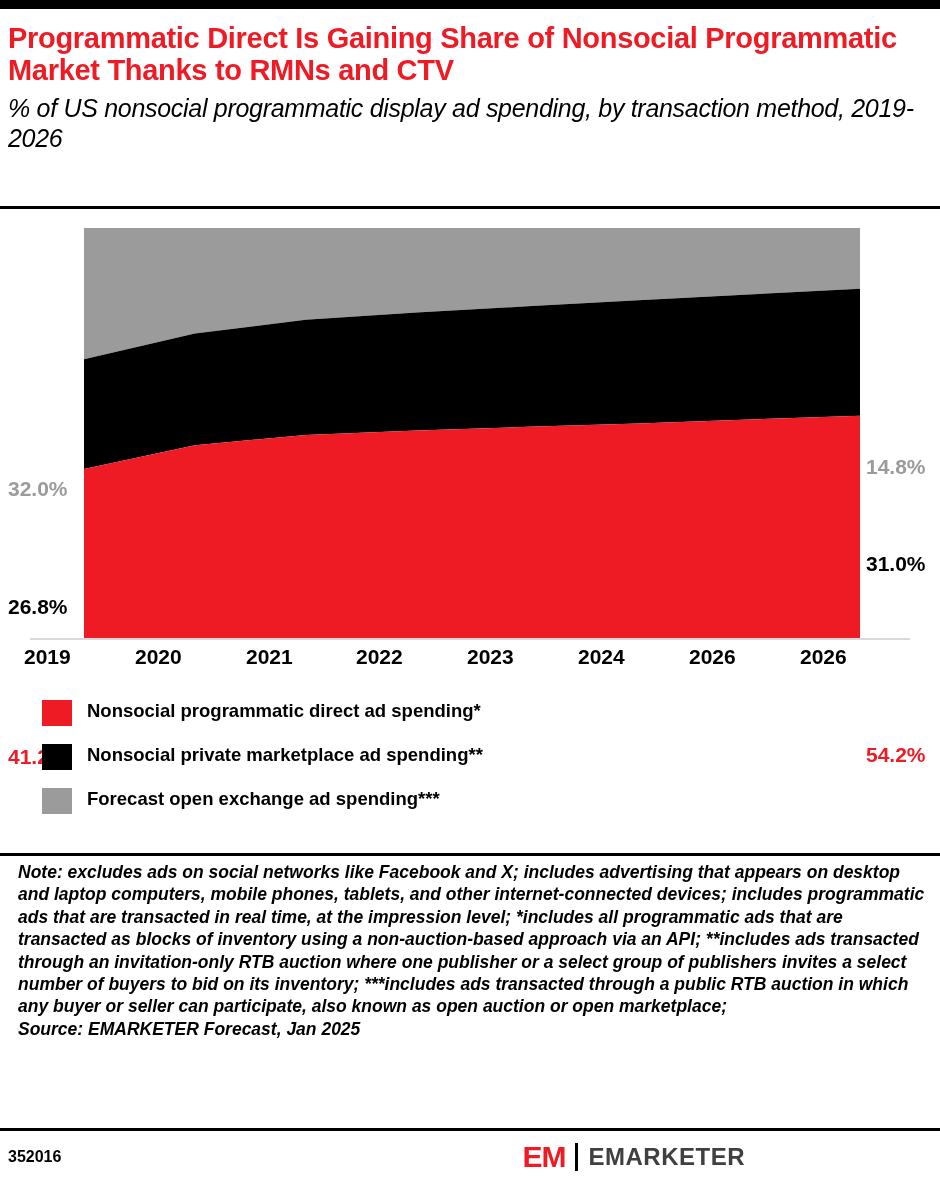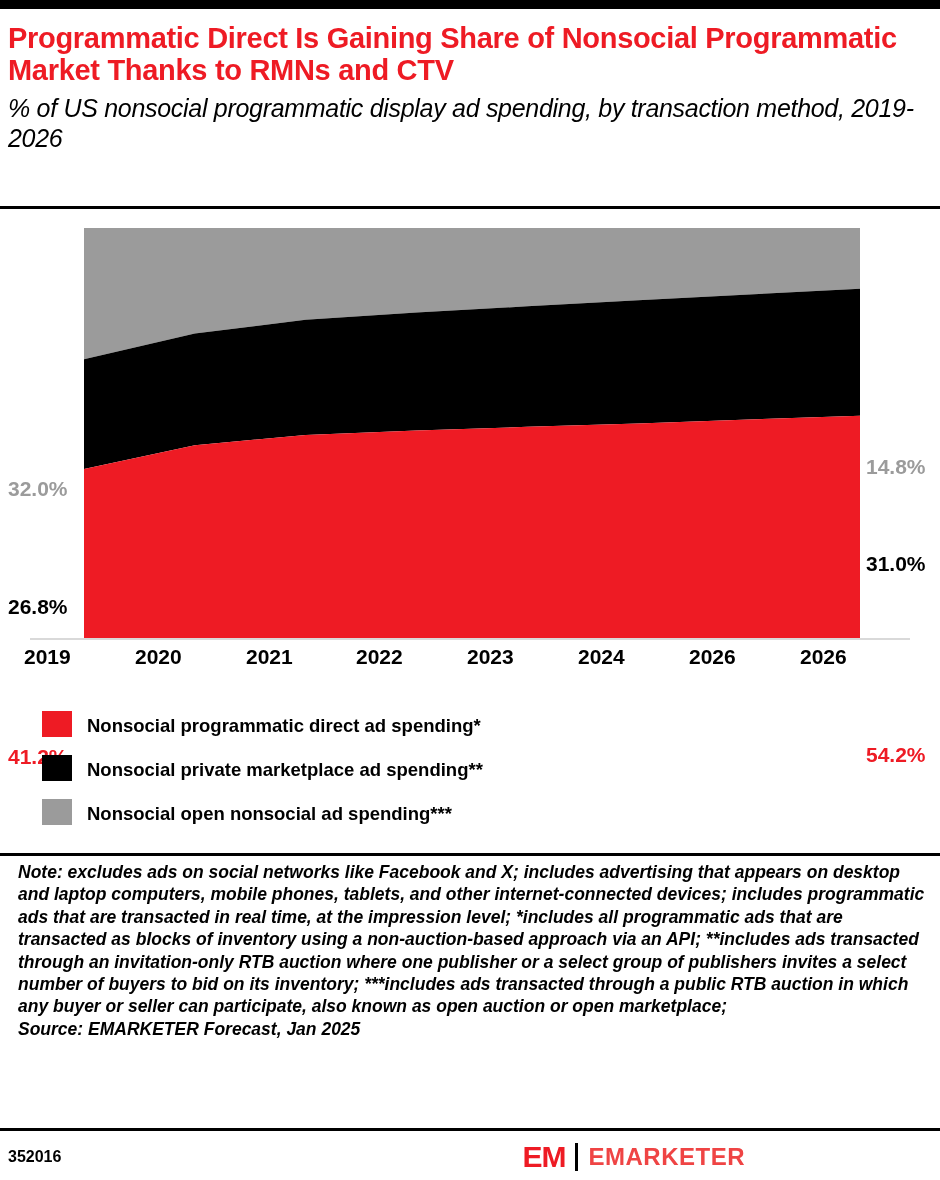--- a/index.html
+++ b/index.html
@@ -112,21 +112,21 @@
 
   
   .legend {
     position: absolute;
     top: 700px;
     left: 30px;
     width: 890px;
   }
   .legend-row {
     display: flex;
-    align-items: flex-end;
+    align-items: flex-start;
     height: 37px;
     margin-bottom: 7px;
     padding-left: 12px;
   }
   .swatch {
     width: 30px;
     height: 26px;
     margin-right: 15px;
     flex: 0 0 auto;
   }
@@ -200,21 +200,21 @@
   }
   .brand-divider {
     width: 3px;
     height: 28px;
     background: #000000;
     margin: 0 10px;
   }
   .brand-name {
     font-size: 24px;
     font-weight: bold;
-    color: #ef4444;
+    color: #404040;
     letter-spacing: 0.5px;
     line-height: 1;
   }
 </style>
 </head>
 <body>
 
 <div class="page">
 
   <div class="top-rule"></div>
@@ -269,21 +269,21 @@
     <div class="legend-row">
       <span class="swatch" style="background:#ee1b24;"></span>
       <span class="legend-label">Nonsocial programmatic direct ad spending*</span>
     </div>
     <div class="legend-row">
       <span class="swatch" style="background:#000000;"></span>
       <span class="legend-label">Nonsocial private marketplace ad spending**</span>
     </div>
     <div class="legend-row">
       <span class="swatch" style="background:#9b9b9b;"></span>
-      <span class="legend-label">Nonsocial open nonsocial ad spending***</span>
+      <span class="legend-label">Forecast open exchange ad spending***</span>
     </div>
   </div>
 
   <div class="note-rule"></div>
 
   <div class="note">
     <div>Note: excludes ads on social networks like Facebook and X; includes advertising that appears on desktop and laptop computers, mobile phones, tablets, and other internet-connected devices; includes programmatic ads that are transacted in real time, at the impression level; *includes all programmatic ads that are transacted as blocks of inventory using a non-auction-based approach via an API; **includes ads transacted through an invitation-only RTB auction where one publisher or a select group of publishers invites a select number of buyers to bid on its inventory; ***includes ads transacted through a public RTB auction in which any buyer or seller can participate, also known as open auction or open marketplace;</div>
     <div class="source">Source: EMARKETER Forecast, Jan 2025</div>
   </div>
 

